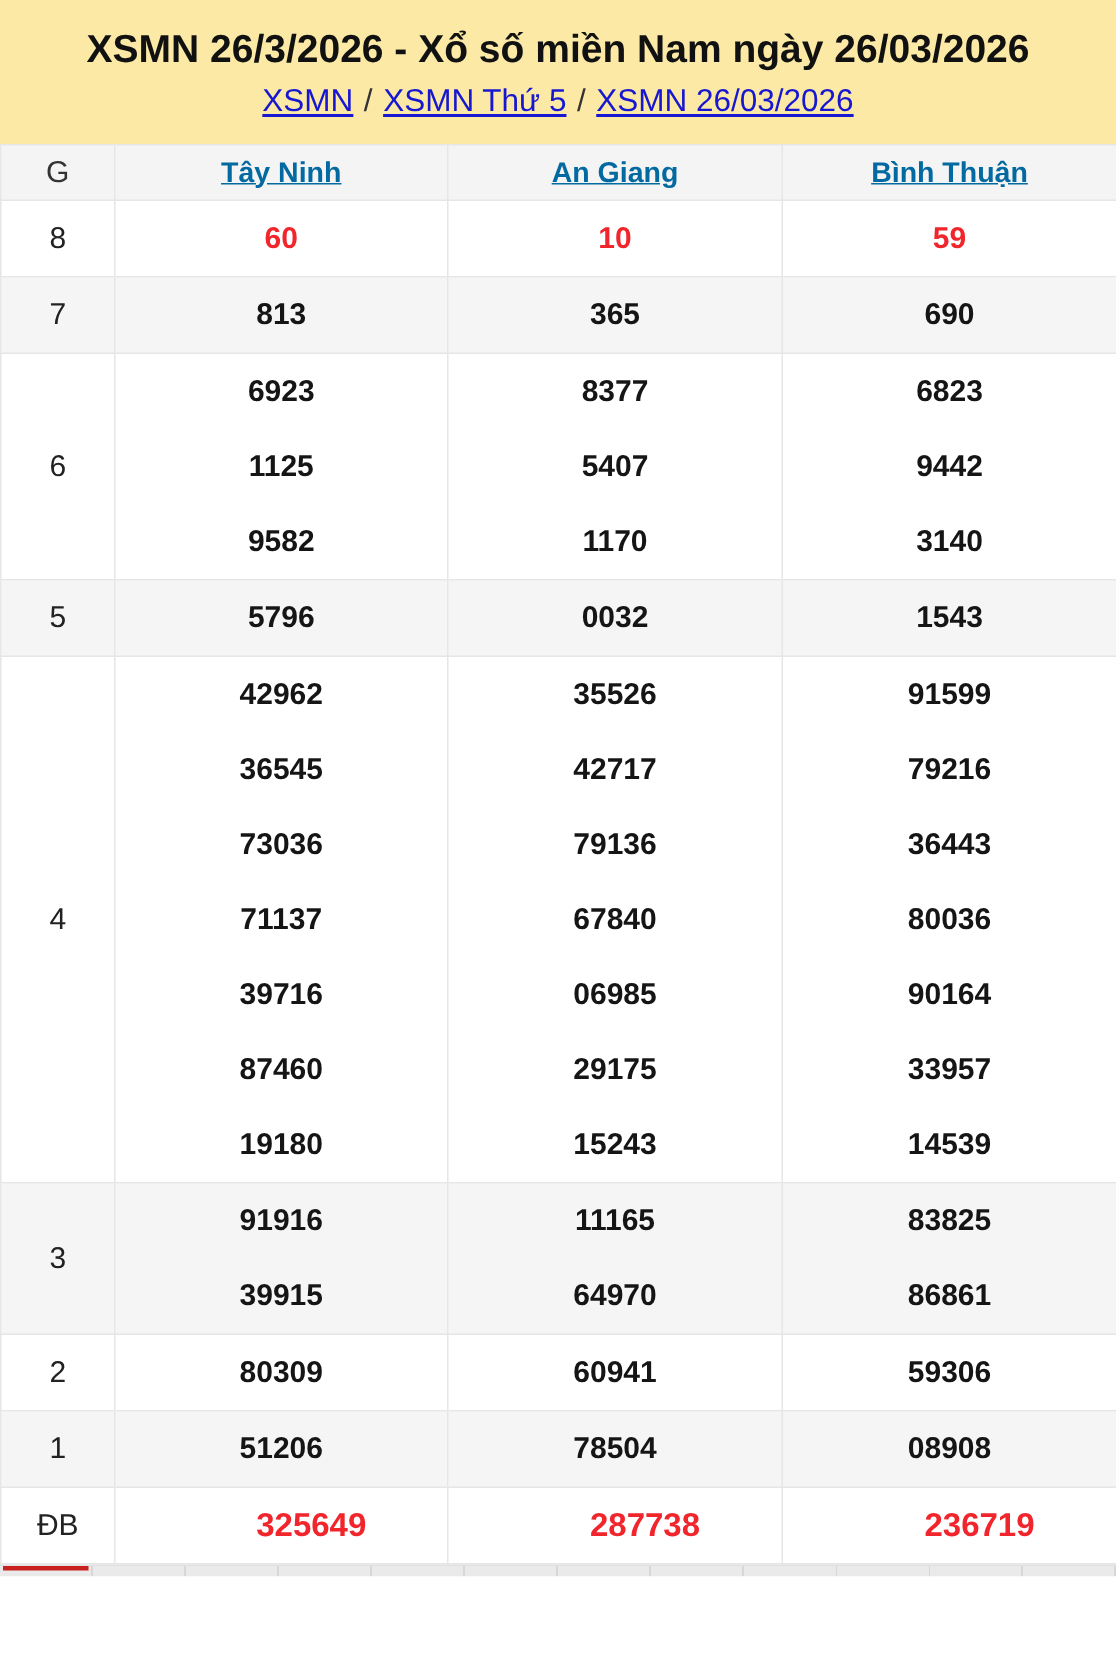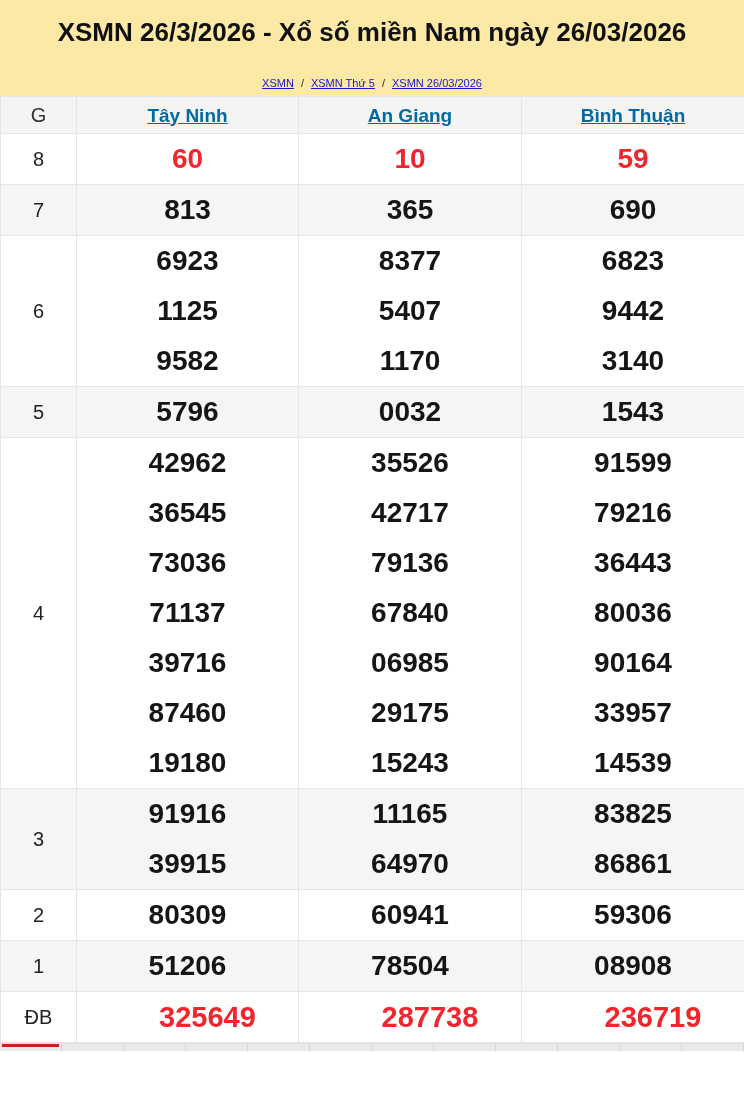--- a/index.html
+++ b/index.html
@@ -18,22 +18,22 @@
     height: 96px;
   }
   .masthead h1 {
     margin: 0;
     font-size: 26px;
     line-height: 30px;
     font-weight: 700;
     color: #111111;
   }
   .breadcrumb {
-    margin-top: 26px;
-    font-size: 11px;
+    margin-top: 11px;
+    font-size: 21px;
     line-height: 20px;
   }
   .breadcrumb a {
     color: #1717d1;
     text-decoration: underline;
     cursor: pointer;
   }
   .breadcrumb .sep {
     color: #333333;
     margin: 0 7px;
@@ -66,29 +66,29 @@
     text-decoration: underline;
     cursor: pointer;
     font-size: 19px;
   }
   td.prize-label {
     font-size: 20px;
     font-weight: 400;
     color: #222222;
   }
   td.num {
-    font-size: 28px;
+    font-size: 20px;
     font-weight: 700;
     color: #151515;
     padding: 3px 0;
   }
   td.num div { line-height: 50px; }
   tr.stripe { background: #f5f5f6; }
   tr.hl td.num { color: #f0262c; }
-  tr.db-row td.num { font-size: 29px; padding-left: 40px; }
+  tr.db-row td.num { font-size: 22px; padding-left: 40px; }
 
   
   .bottom-strip {
     height: 7px;
     background: repeating-linear-gradient(to right, #eaeaea 0px, #eaeaea 61px, #d7d7d7 61px, #d7d7d7 62px);
     position: relative;
     border-top: 1px solid #e0e0e0;
   }
   .bottom-strip .active-tab {
     position: absolute;

